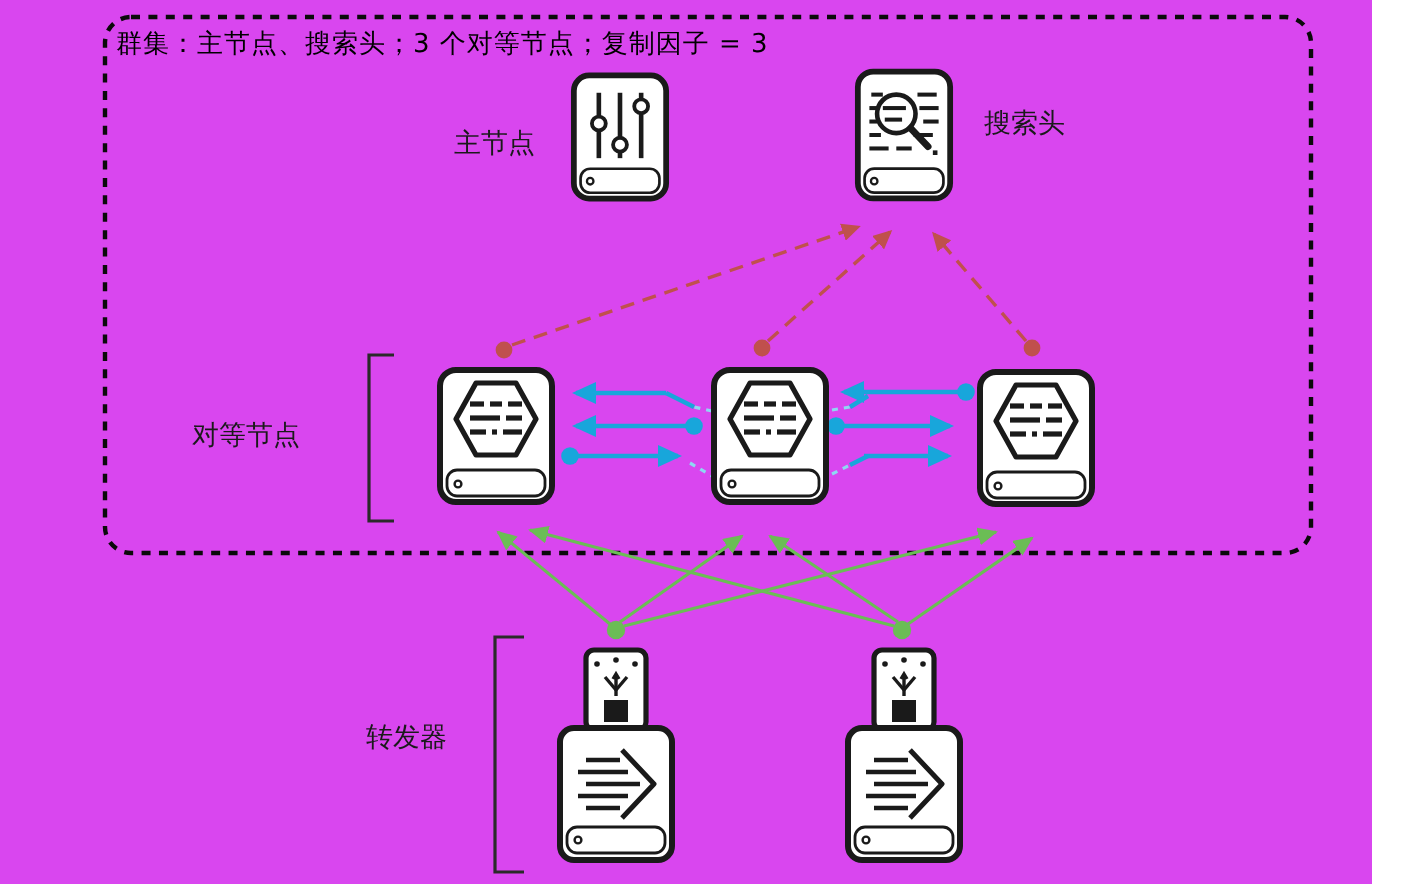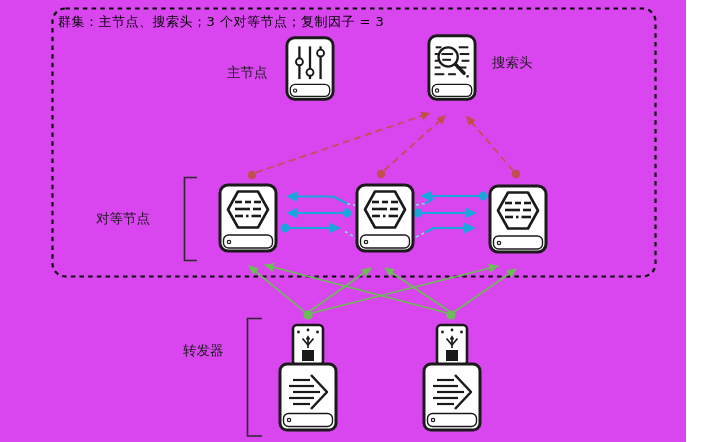--- a/index.html
+++ b/index.html
@@ -165,21 +165,21 @@
         <line x1="27" y1="19" x2="33" y2="19"></line>
         <line x1="36" y1="19" x2="43" y2="19"></line>
       <line x1="17" y1="26" x2="32" y2="26"></line>
         <line x1="35" y1="26" x2="43" y2="26"></line>
       <line x1="17" y1="33" x2="25" y2="33"></line>
         <line x1="28" y1="33" x2="30.5" y2="33"></line>
         <line x1="33.5" y1="33" x2="43" y2="33"></line>
     </g>
   </svg>
 
-  <div class="abs label" style="left:183px;top:344px;">转发器</div>
+  <div class="abs label" style="left:183px;top:363px;">转发器</div>
 
   <svg class="abs" style="left:276px;top:322px;" width="64" height="110" viewBox="0 0 64 110">
     <rect x="17" y="3" width="30" height="40" rx="4" fill="#fff" stroke="#1a1a1a" stroke-width="2.6"></rect>
     <circle cx="22.5" cy="10" r="1.4" fill="#1a1a1a"></circle>
     <circle cx="32" cy="8" r="1.4" fill="#1a1a1a"></circle>
     <circle cx="41.5" cy="10" r="1.4" fill="#1a1a1a"></circle>
     <g stroke="#1a1a1a" stroke-width="1.7" fill="none">
       <line x1="32" y1="26" x2="32" y2="16"></line>
       <path d="M32,23 L26.5,16.5"></path>
       <path d="M32,23 L37.5,16.5"></path>

